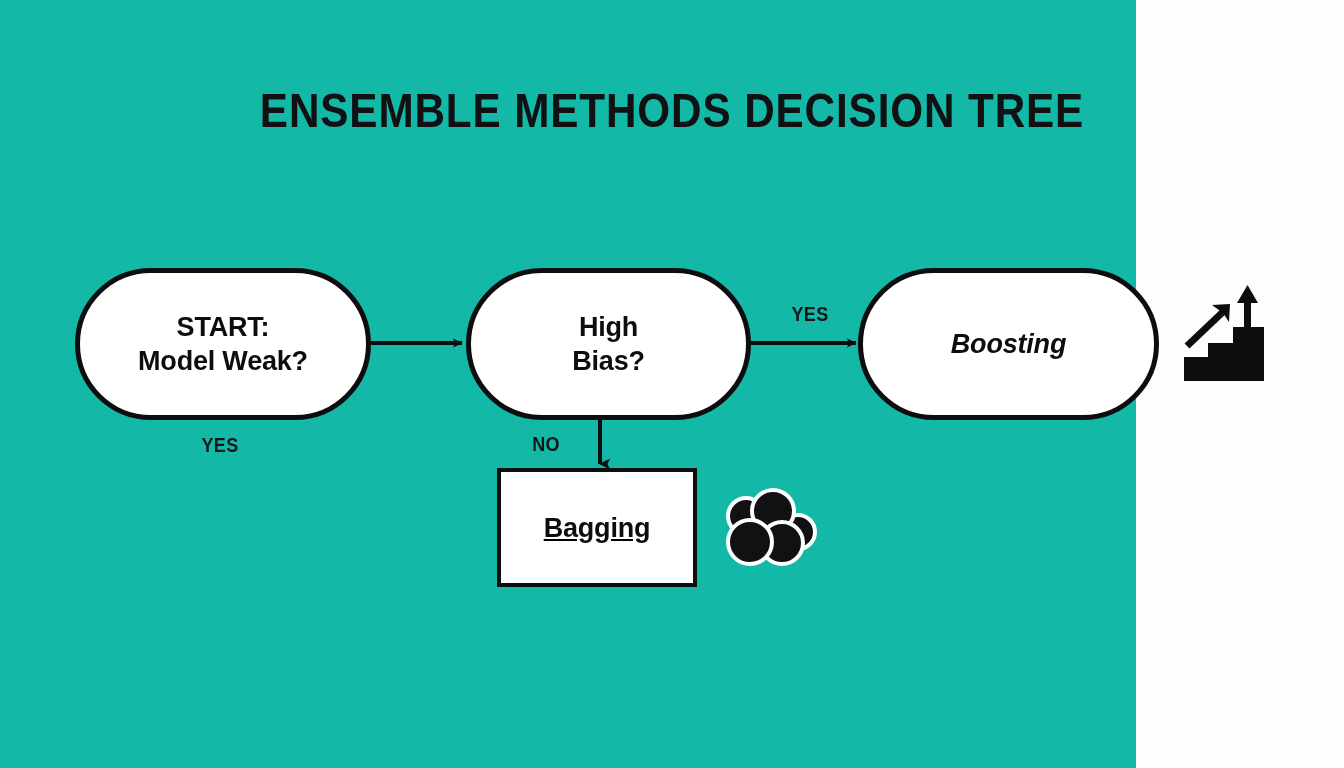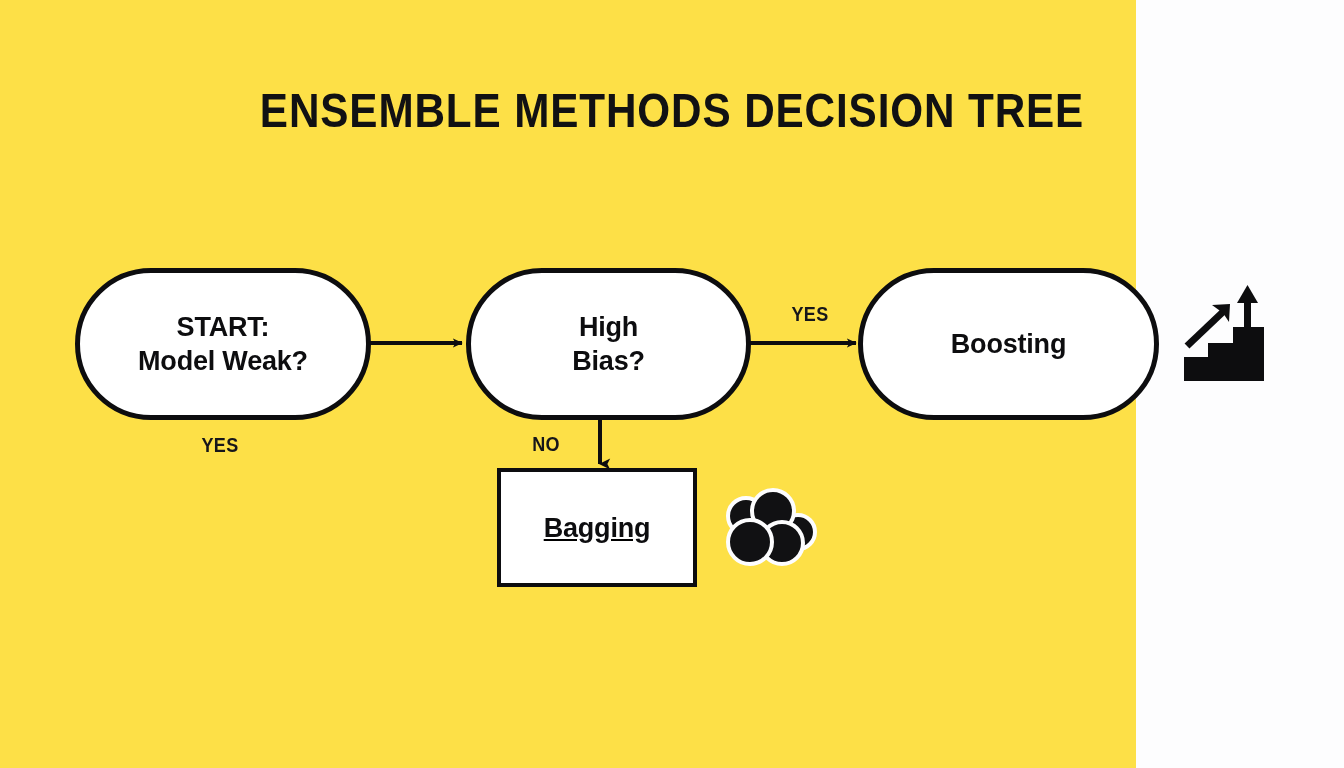--- a/index.html
+++ b/index.html
@@ -11,21 +11,21 @@
     width: 1344px;
     height: 768px;
     background: #fdfdfe;
     font-family: "Liberation Sans", "DejaVu Sans", sans-serif;
     overflow: hidden;
   }
   #canvas {
     position: relative;
     width: 1136px;
     height: 768px;
-    background: #fde047;
+    background: #14b8a6;
   }
 
   
   #diagram-title {
     position: absolute;
     left: 0;
     top: 82px;
     width: 1344px;
     text-align: center;
     font-family: "Liberation Sans Narrow", "Liberation Sans", sans-serif;
@@ -63,21 +63,21 @@
     font-weight: 700;
     font-size: 27px;
     line-height: 34px;
     color: #0d0d0f;
     white-space: pre-line;
     letter-spacing: -0.2px;
   }
 
   #node-start   { left: 75px;  top: 268px; width: 296px; height: 152px; }
   #node-high-bias { left: 466px; top: 268px; width: 285px; height: 152px; }
-  #node-boosting  { left: 858px; top: 268px; width: 301px; height: 152px; }
+  #node-boosting  { left: 858px; top: 268px; width: 301px; height: 152px; font-style: italic; }
   #node-bagging   { left: 497px; top: 468px; width: 200px; height: 119px; }
 
   
   .edge-label {
     position: absolute;
     font-family: "Liberation Sans Narrow", "Liberation Sans", sans-serif;
     font-weight: 700;
     font-size: 20px;
     line-height: 22px;
     color: #16161a;

